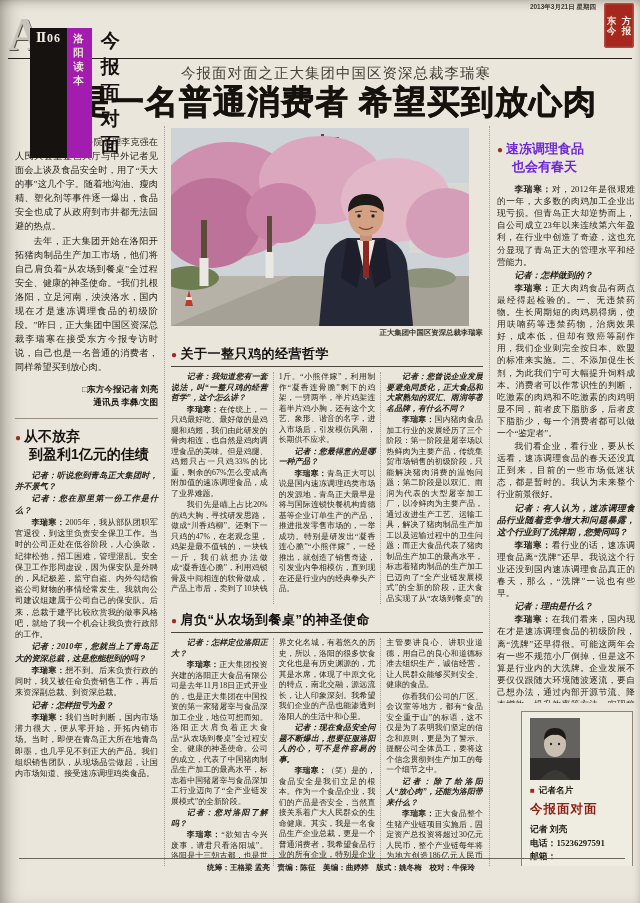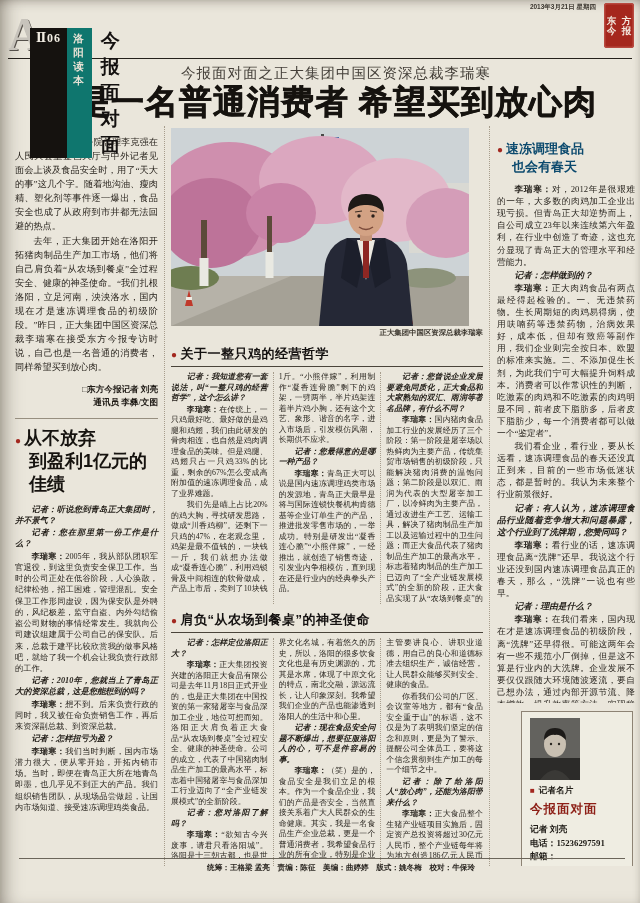--- a/index.html
+++ b/index.html
@@ -8,57 +8,57 @@
         box-shadow:inset 14px 0 20px -12px rgba(55,45,35,.55), inset 0 8px 12px -8px rgba(55,45,35,.35), inset -6px 0 10px -8px rgba(55,45,35,.3);}
   
   .dateline{position:absolute;top:3px;right:44px;font-size:6.5px;font-weight:bold;color:#3a352e;font-family:"Liberation Sans",sans-serif;}
   .stamp{position:absolute;top:3px;right:6px;width:30px;height:41px;background:#a5271d;border-radius:3px;
          box-shadow:inset 0 0 0 1.5px #b8493f;display:grid;grid-template-columns:1fr 1fr;align-content:center;justify-items:center;
          color:#f3e9df;font-size:9.5px;font-weight:bold;line-height:10px;padding:2px 0;}
   .masthead{position:absolute;top:14px;left:8px;height:46px;}
   .bigA{position:absolute;left:0;top:-6px;font-size:46px;font-weight:bold;color:#c7c3bb;text-shadow:1px 1px 0 #55504a;font-family:"Liberation Serif",serif;z-index:1;}
   .mast-bar{position:absolute;left:22px;top:14px;display:flex;align-items:stretch;z-index:2;}
   .mast-box1{background:#15120f;color:#f1ece2;font-size:12px;font-weight:bold;padding:3px 6px 14px 6px;letter-spacing:1px;}
-  .mast-box2{background:#0f766e;color:#e9e2d5;font-size:10.5px;font-weight:bold;padding:4px 6px 2px 6px;letter-spacing:2px;}
+  .mast-box2{background:#a21caf;color:#e9e2d5;font-size:10.5px;font-weight:bold;padding:4px 6px 2px 6px;letter-spacing:2px;}
   .mast-title{font-size:19px;font-weight:bold;color:#141110;margin-left:9px;letter-spacing:2px;align-self:center;}
   .mast-rule{position:absolute;top:58px;left:8px;right:8px;height:1px;background:#25211b;}
   
   .kicker{position:absolute;top:64px;left:16px;width:100%;text-align:center;font-size:14.5px;color:#45403a;letter-spacing:1px;}
   .headline{position:absolute;top:80px;left:0;width:100%;text-align:center;font-size:33px;font-weight:900;color:#16130f;
             letter-spacing:1px;font-family:"Liberation Sans",sans-serif;-webkit-text-stroke:.6px #16130f;}
   
   .body{position:absolute;top:126px;left:15px;width:620px;height:740px;display:flex;}
   .col-left{width:143px;flex:none;padding:10px 6px 0 0;overflow:hidden;}
   .col-mid{width:312px;flex:none;border-left:1px dotted #a79d8c;border-right:1px dotted #a79d8c;padding:0 6px;overflow:hidden;}
   .col-side{flex:1;padding:0 0 0 7px;overflow:hidden;}
   .para{margin:0;text-align:justify;text-indent:2em;}
   .para b{font-weight:bold;}
   .para.q{font-weight:bold;font-style:italic;color:#231f19;}
   
   .intro{font-size:9.2px;line-height:1.52;color:#29241e;}
   .intro .para{margin-bottom:1px;}
   .byline{margin-top:8px;text-align:right;font-size:8.6px;font-weight:bold;line-height:1.5;color:#1f1b16;}
   .sec-rule{height:1px;background:#978f80;margin:9px 0 8px 0;}
-  .sec-title-left{font-size:18px;font-weight:bold;color:#16130f;line-height:1.3;margin-bottom:7px;font-family:"Liberation Sans",sans-serif;}
+  .sec-title-left{font-size:14px;font-weight:bold;color:#16130f;line-height:1.3;margin-bottom:7px;font-family:"Liberation Sans",sans-serif;}
   .bullet::before{content:"●";color:#a3281f;margin-right:3px;font-size:10px;}
   .sec-title-left .l2{padding-left:14px;display:block;}
   .qa-left{font-size:8.2px;line-height:1.37;}
   .qa-left .para{margin-bottom:1px;}
   
   .photo-wrap{padding-top:2px;}
   .photo-frame{width:298px;height:198px;background:#b9bdc0;overflow:hidden;}
   .photo-caption{text-align:right;font-size:7.4px;font-weight:bold;color:#3c372f;margin-top:2px;font-family:"Liberation Sans",sans-serif;}
   .sec-title-mid{margin-top:7px;font-size:13px;font-weight:900;color:#141110;border-bottom:1.5px solid #4a443a;
                  padding-bottom:3px;margin-bottom:5px;font-family:"Liberation Sans",sans-serif;letter-spacing:.5px;}
   .cols3{column-count:3;column-gap:11px;column-rule:1px dotted #a79d8c;font-size:7.9px;line-height:1.33;overflow:hidden;}
   .cols3 .para{margin-bottom:1px;}
   #chicken-cols{height:232px;}
   #mission-cols{height:230px;}
   
-  .sec-title-side{margin-top:14px;font-size:13px;font-weight:bold;color:#0c4a6e;line-height:1.35;margin-bottom:8px;font-family:"Liberation Sans",sans-serif;}
+  .sec-title-side{margin-top:14px;font-size:13px;font-weight:bold;color:#6d28d9;line-height:1.35;margin-bottom:8px;font-family:"Liberation Sans",sans-serif;}
   .sec-title-side .l2{padding-left:15px;display:block;}
   .qa-side{font-size:8.7px;line-height:1.39;height:520px;overflow:hidden;}
   .qa-side .para{margin-bottom:1px;}
   
   .card{margin:8px 2px 0 24px;border:1px solid #8d8374;padding:6px 8px;background:rgba(250,248,242,.35);}
   .portrait{width:50px;height:62px;display:block;}
   .card-label{margin-top:5px;font-size:8.6px;font-weight:bold;color:#23201a;}
   .card-label::before{content:"■";color:#a3281f;margin-right:4px;font-size:8px;}
   .card-title{color:#8d1f16;font-size:12.5px;font-weight:900;margin:4px 0 5px 0;font-family:"Liberation Sans",sans-serif;letter-spacing:1px;}
   .card-line{font-size:8.8px;font-weight:bold;color:#1d1a15;line-height:1.55;}

